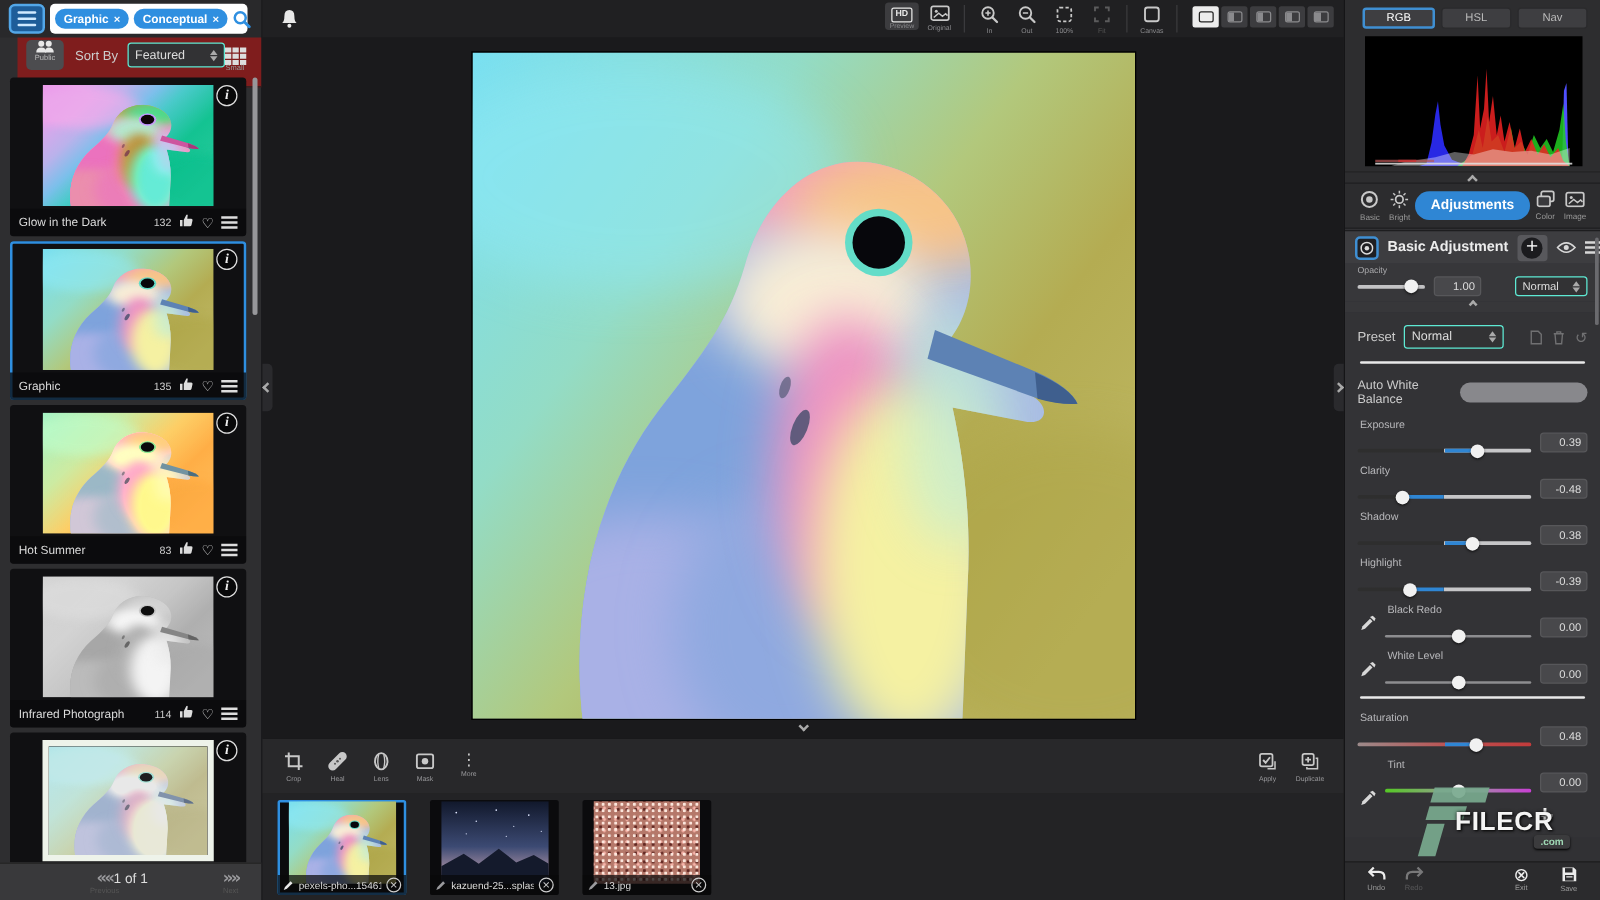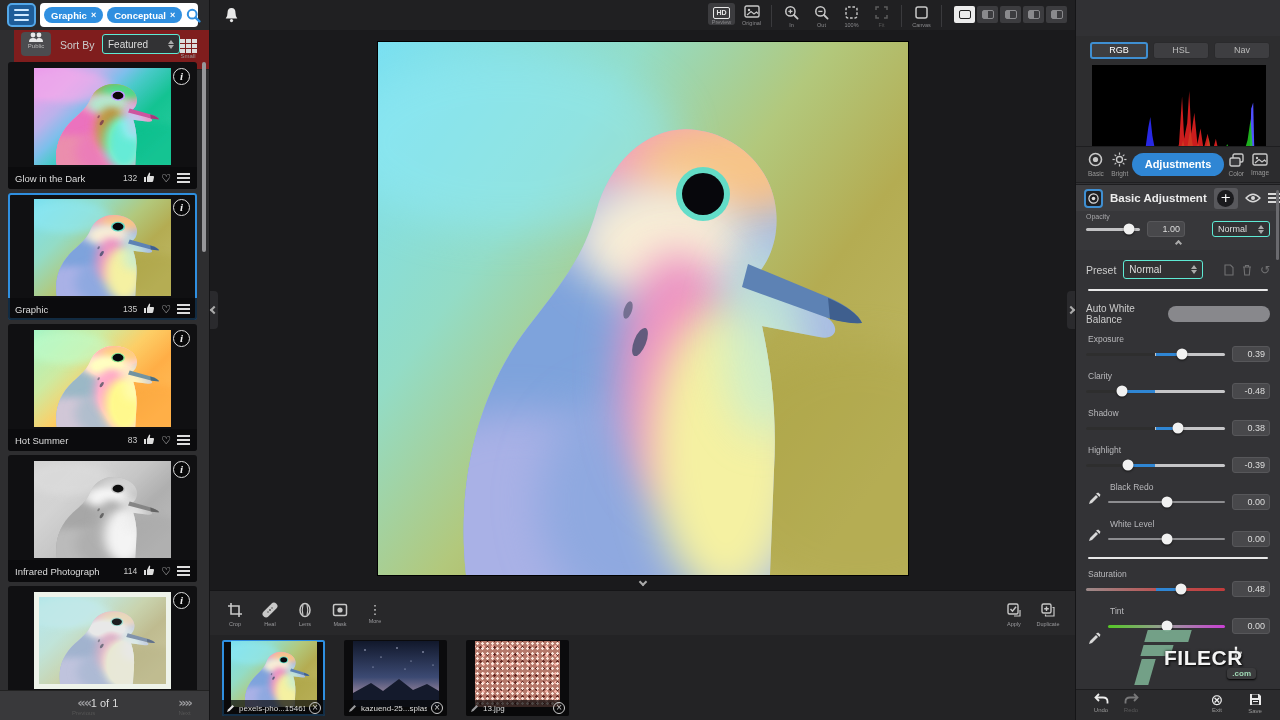--- a/index.html
+++ b/index.html
@@ -92,21 +92,21 @@
   .fthumb{position:relative;width:103px;height:76px;background:#0b0b0d;border-radius:2px;overflow:hidden;cursor:pointer;flex:none;}
   .fthumb.is-sel{outline:2px solid #2f8fe0;outline-offset:-2px;}
   .fimg{position:absolute;inset:0;display:flex;align-items:center;justify-content:center;}
   .fimg svg{height:100%;display:block;}
   .fbar{position:absolute;left:0;right:0;bottom:0;height:16px;background:rgba(8,8,10,.72);display:flex;align-items:center;gap:4px;padding:0 4px;}
   .fname{font-size:8px;color:#ddd;flex:1;white-space:nowrap;overflow:hidden;}
   .fclose{width:12px;height:12px;border:1px solid #ccc;border-radius:50%;color:#ccc;font-size:8px;line-height:10px;text-align:center;cursor:pointer;flex:none;}
   .glitter{width:85px;height:66px;margin-top:-8px;background-color:#b5786a;background-image:radial-gradient(rgba(255,236,226,.95) 1px,transparent 1.5px),radial-gradient(rgba(84,26,22,.85) 1px,transparent 1.5px),radial-gradient(rgba(255,186,176,.9) 1px,transparent 1.6px);background-size:5px 5px,7px 7px,9px 9px;background-position:0 0,2px 3px,4px 1px;}
   
   .rpanel{position:absolute;right:0;top:0;width:205px;height:720px;background:#313134;border-left:1px solid #151517;}
-  .r-hist{position:absolute;left:0;right:0;top:0;height:146px;background:#2d2d2f;margin-top:36px;}
+  .r-hist{position:absolute;left:0;right:0;top:0;height:146px;background:#2d2d2f;}
   .htabs{display:flex;gap:5px;padding:6px 10px 0 14px;}
   .htab{flex:1;height:17px;background:#3e3e41;border:1px solid #2a2a2c;border-radius:3px;color:#bbb;font-size:9px;text-align:center;line-height:15px;cursor:pointer;}
   .htab.on{border:2px solid #3f8fd2;color:#fff;line-height:13px;}
   .histbox{position:relative;margin:6px 14px 0 16px;height:104px;background:#000;}
   .histbox svg{position:absolute;inset:0;width:100%;height:100%;}
   .h-collapse{height:13px;border-top:1px solid #232325;display:flex;align-items:center;justify-content:center;margin-top:4px;cursor:pointer;}
   .r-tabs{position:absolute;left:0;right:0;top:146px;height:37px;background:#2c2c2e;border-top:1px solid #1e1e20;border-bottom:1px solid #1e1e20;display:flex;align-items:center;justify-content:space-between;padding:0 8px;}
   .rtab{width:28px;text-align:center;cursor:pointer;}
   .rtab .lbl{display:block;font-size:6.5px;color:#999;margin-top:1px;}
   .rtab-pill{background:#2f86d4;color:#fff;font-size:11px;font-weight:bold;height:23px;line-height:23px;border-radius:12px;padding:0 13px;cursor:pointer;}
@@ -139,21 +139,21 @@
   .preset-sel{width:80px;height:19px;font-size:10px;}
   .ghost-ics{display:flex;gap:8px;margin-left:auto;align-items:center;opacity:.45;}
   .divider{height:2px;background:#e9e9e9;border-radius:1px;margin:10px 2px;}
   .awb-row{display:flex;align-items:center;gap:8px;margin:12px 0 4px;}
   .awb-lab{font-size:10px;color:#ccc;}
   .toggle{display:flex;background:#88888c;border-radius:9px;height:16px;overflow:hidden;cursor:pointer;}
   .tg{font-size:9px;font-weight:bold;padding:0 24px;line-height:16px;color:#eee;margin-top:45px;}
   .tg.on-blue{background:#2f8fe0;border-radius:9px;color:#fff;}
   .srow{position:relative;margin-top:9px;}
   .slabel{font-size:8.5px;color:#b8b8bb;margin:0 0 2px 2px;}
-  .sline{display:flex;align-items:center;gap:7px;}
+  .sline{display:flex;align-items:flex-end;gap:7px;}
   .srow.ind{padding-left:22px;}
   .srow.ind .slabel{margin-left:2px;}
   .dropper{position:absolute;left:2px;top:10px;}
   .enh{display:flex;flex-direction:column;align-items:center;margin:10px 14px 6px auto;width:40px;cursor:pointer;}
   .enh .pl{font-size:19px;font-weight:bold;color:#f2f2f2;line-height:16px;}
   .r-foot{position:absolute;left:0;right:0;bottom:0;height:31px;background:#2b2b2d;border-top:1px solid #1c1c1e;display:flex;align-items:flex-start;padding:3px 10px 0;}
   .fbtn{width:30px;text-align:center;cursor:pointer;}
   .fbtn .lbl{display:block;font-size:6px;color:#999;margin-top:0;}
   .fbtn.dim{opacity:.4;}
   .foot-r{margin-left:auto;display:flex;gap:8px;}

